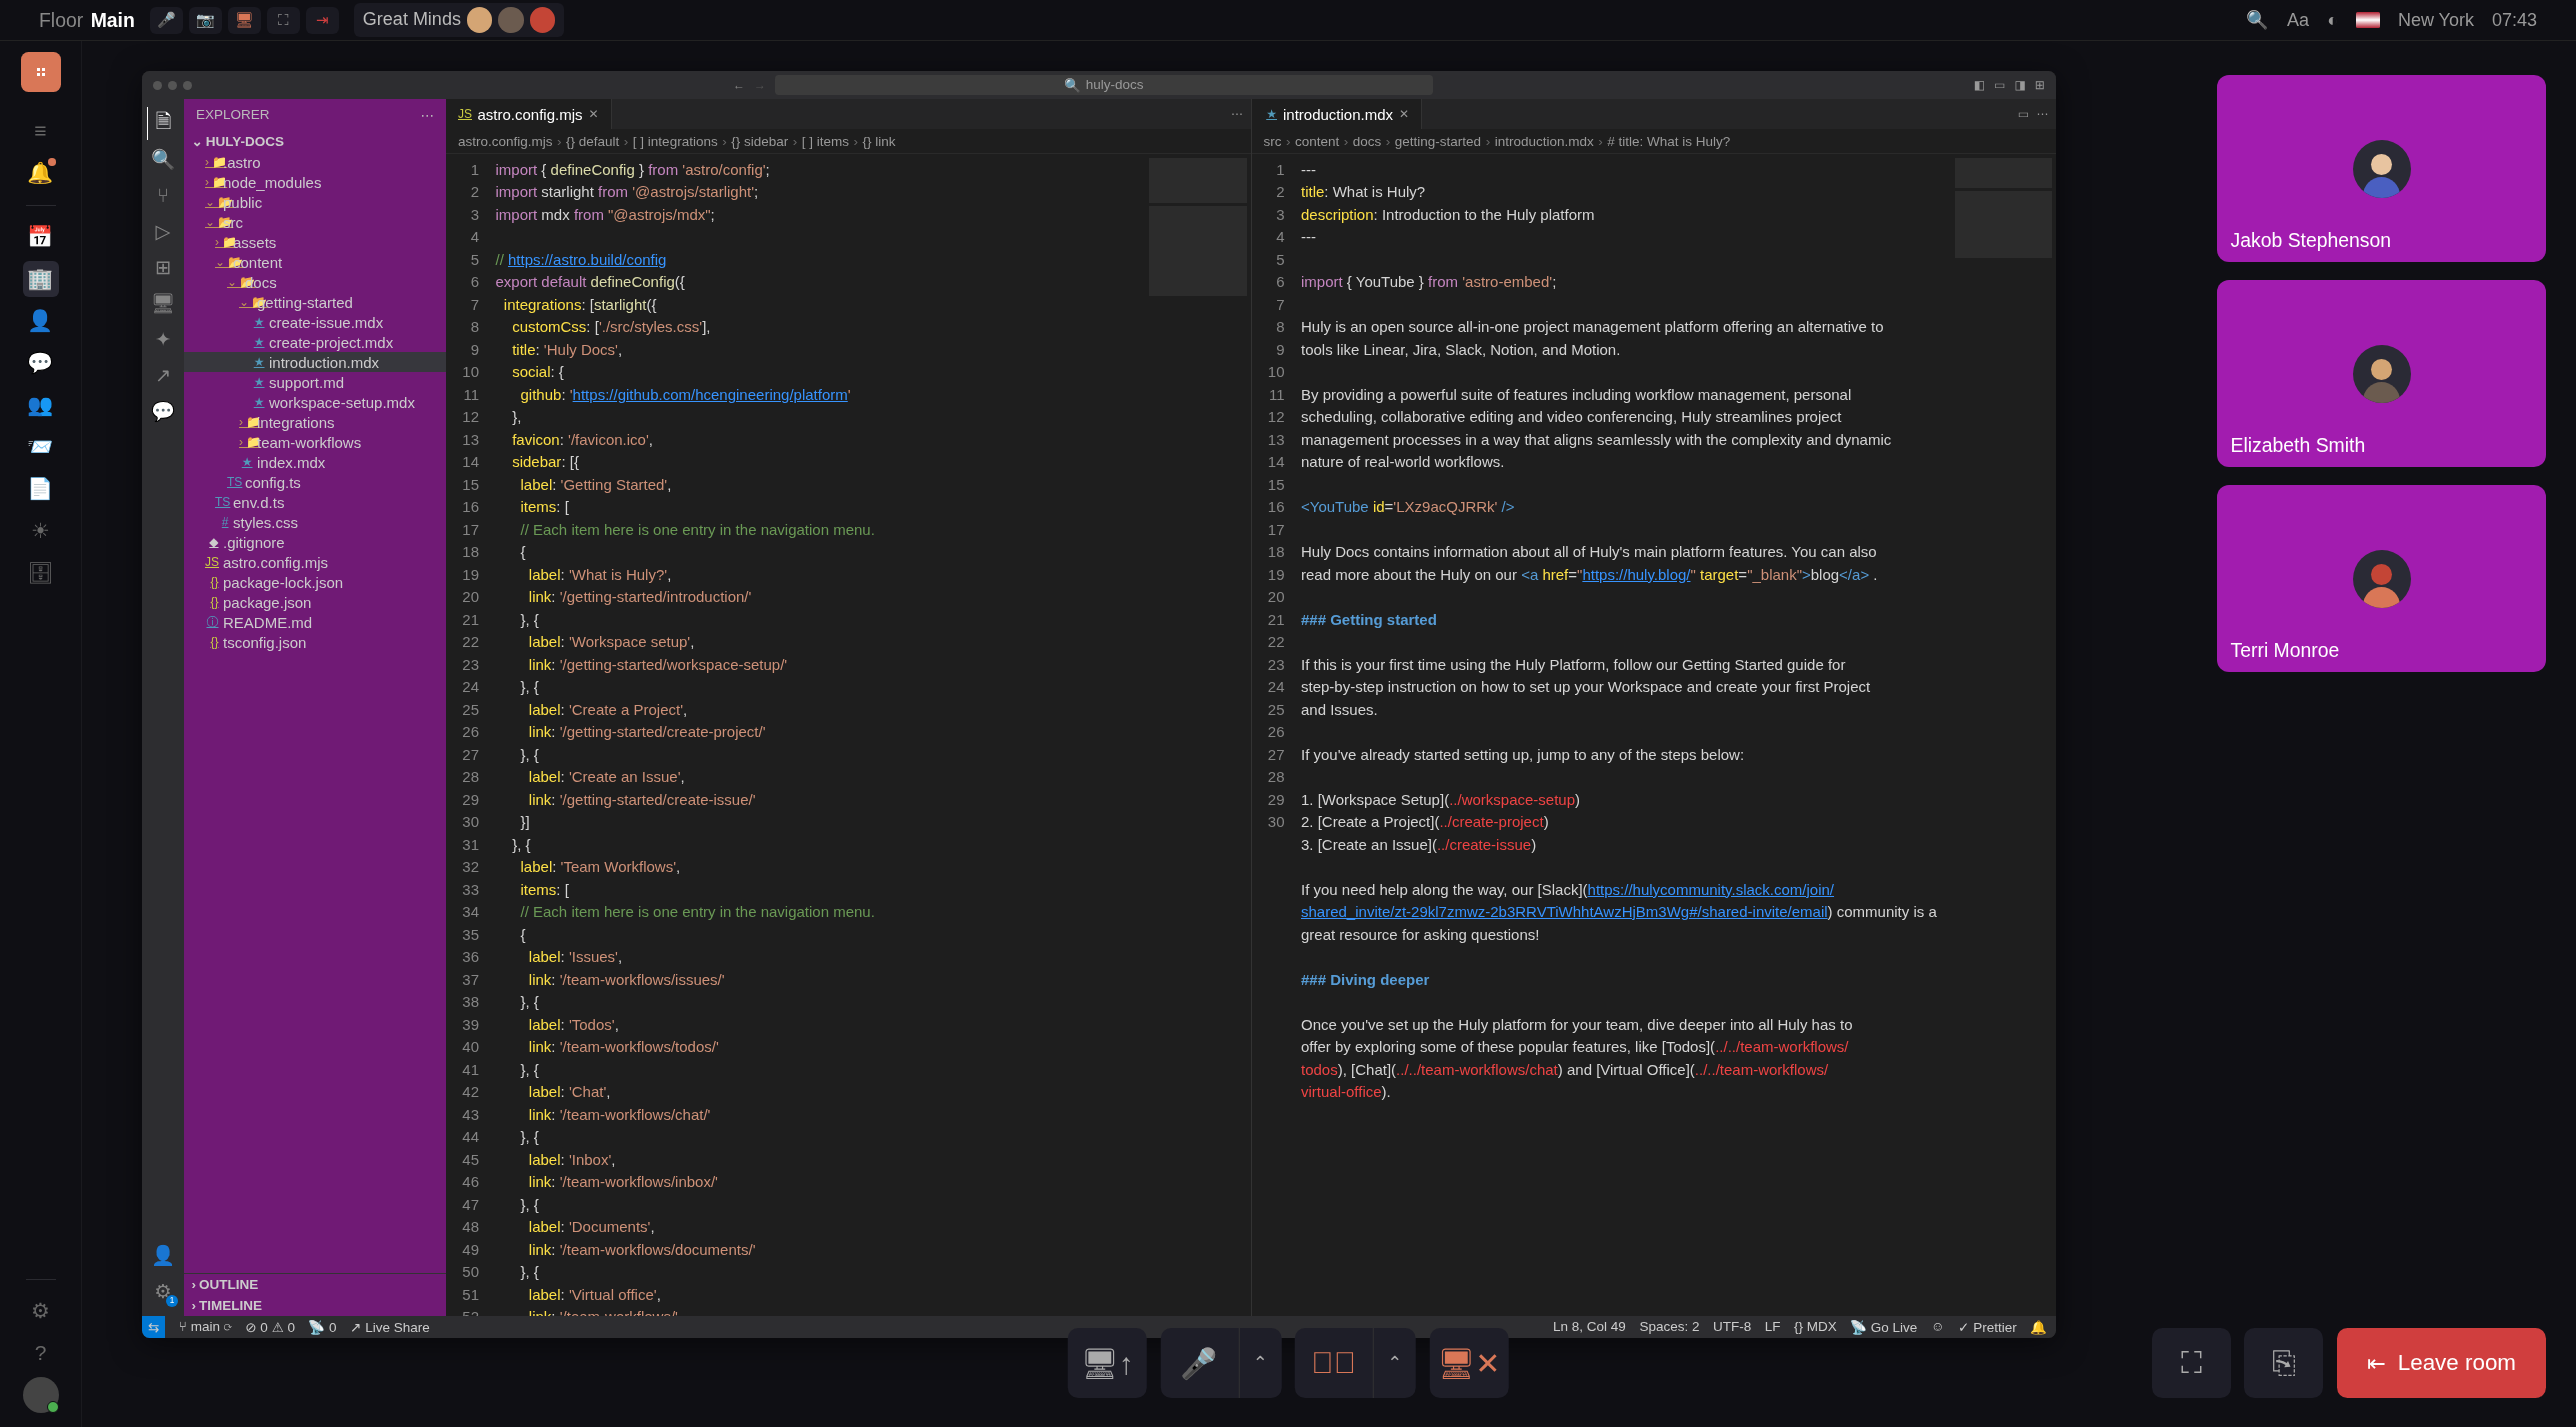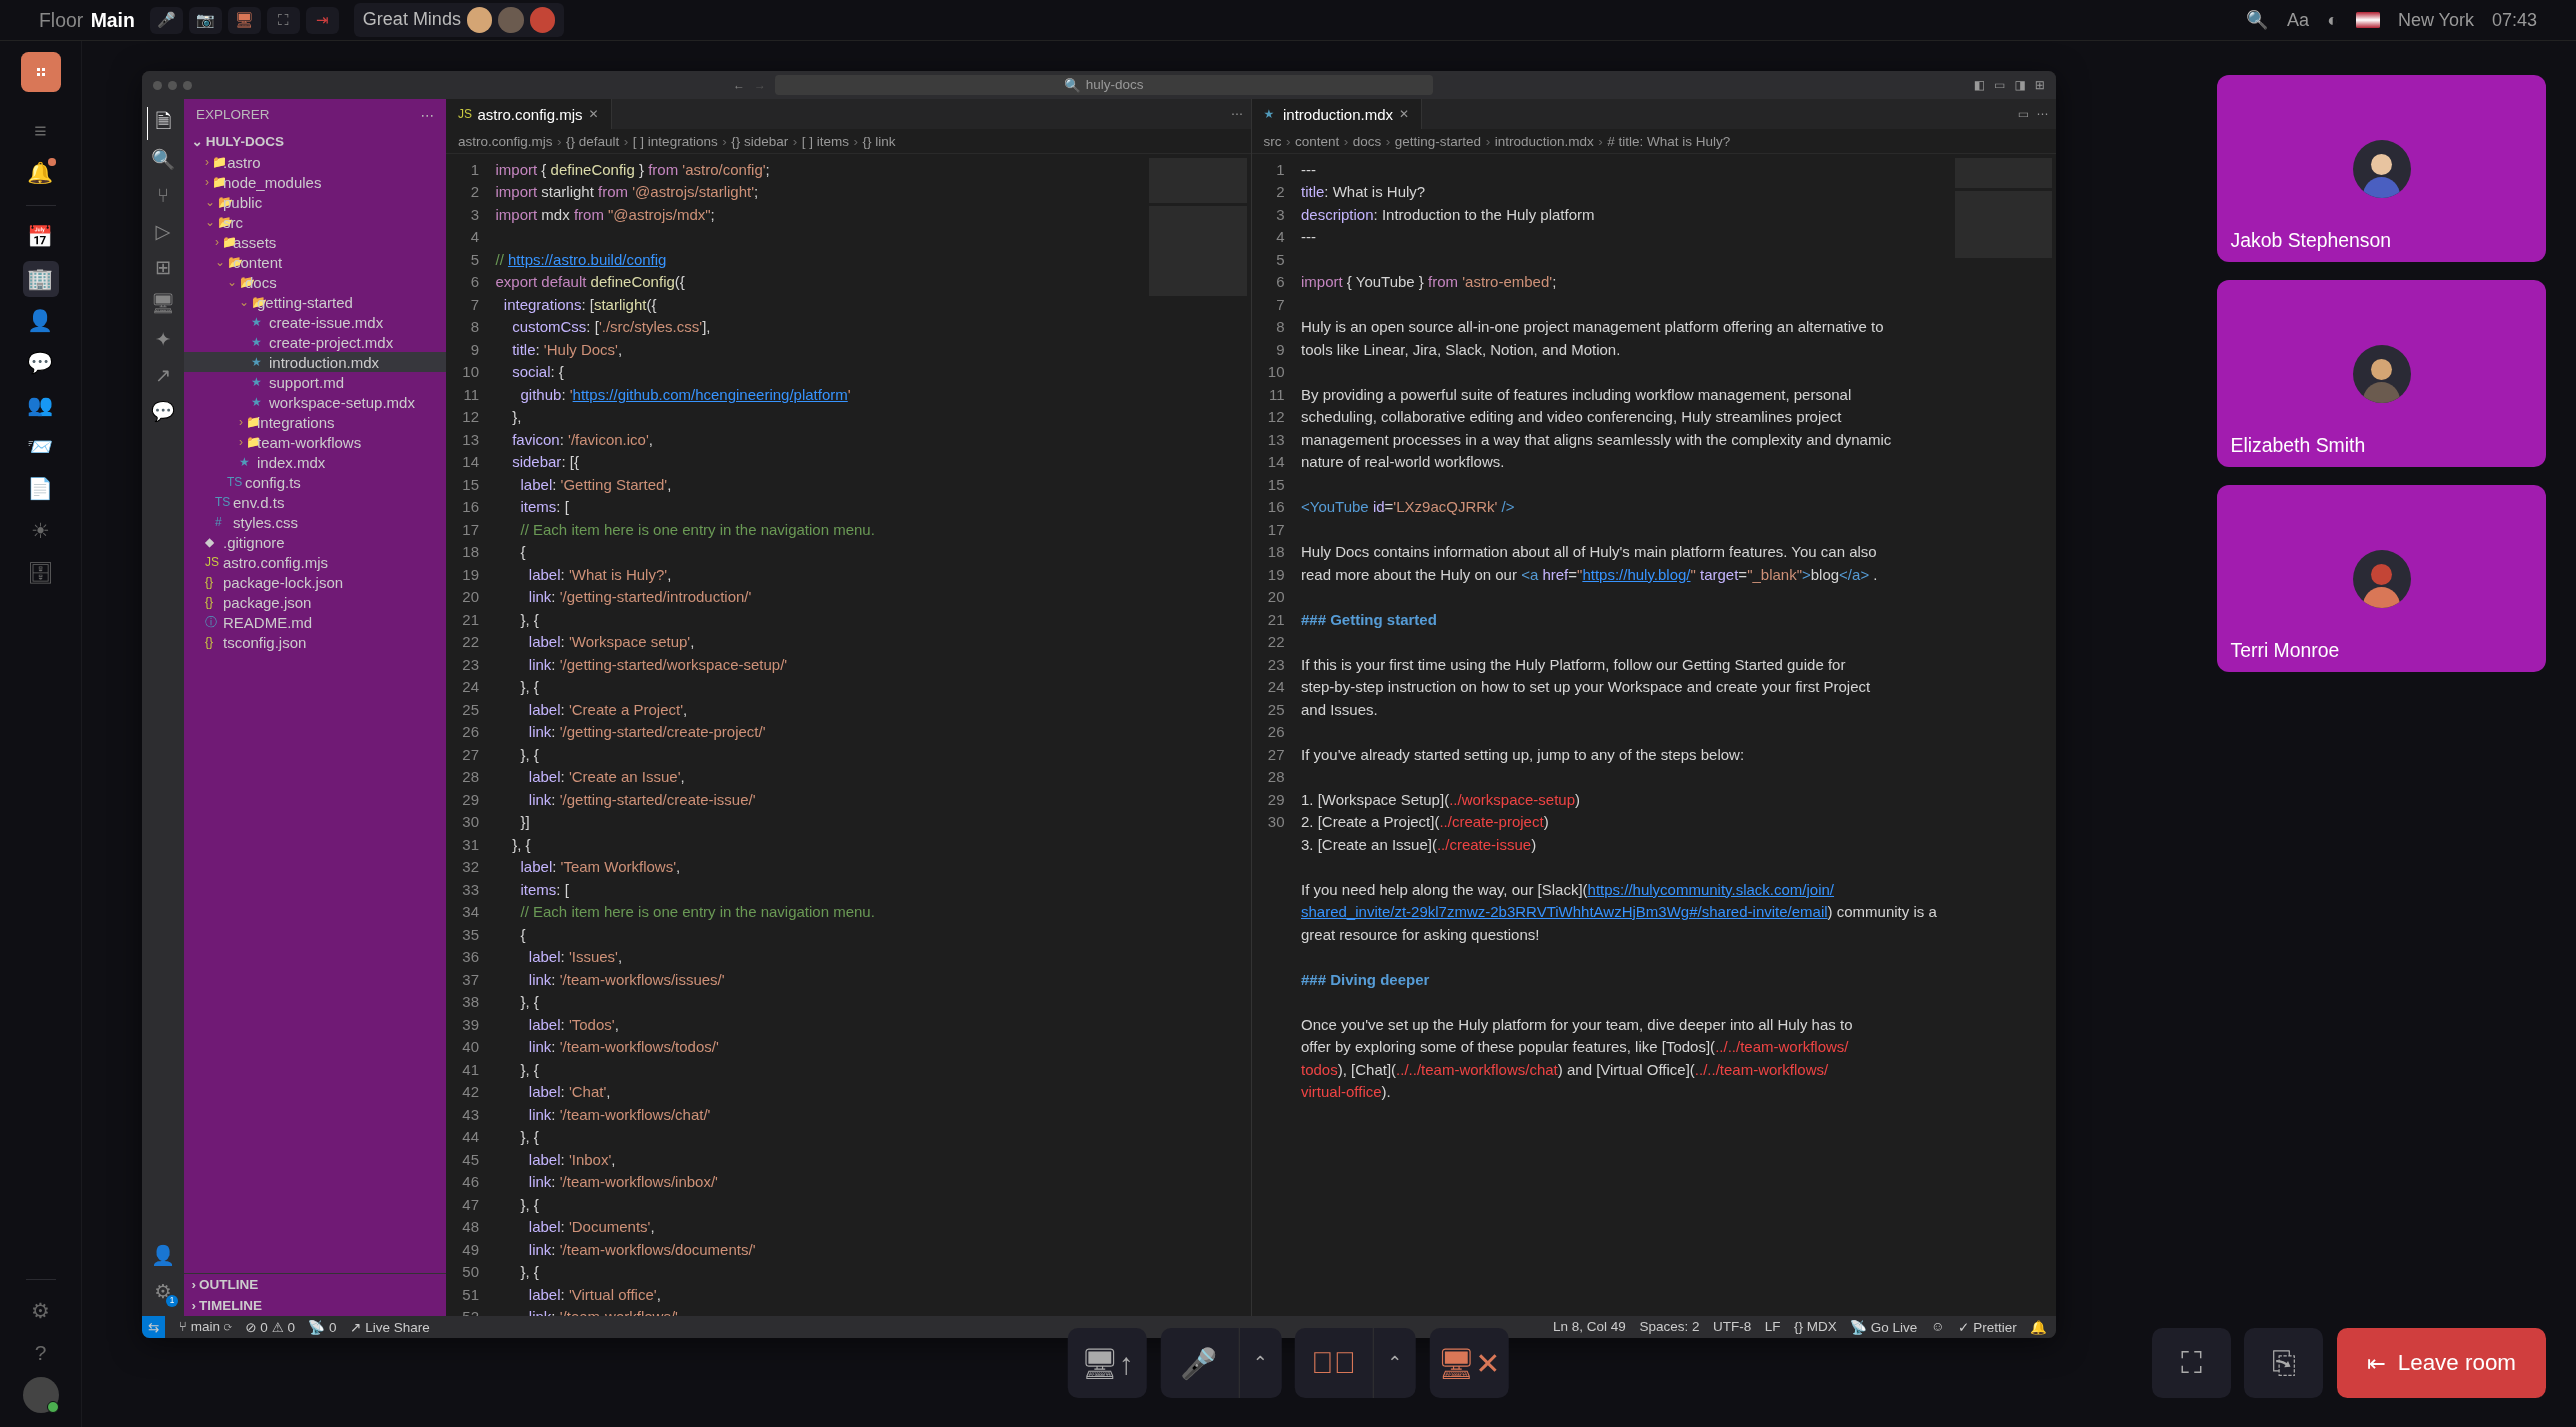--- a/index.html
+++ b/index.html
@@ -55,21 +55,21 @@
 .explorer { width: 262px; background: #701a75; display: flex; flex-direction: column; font-size: 15px; }
 .explorer-header { padding: 7.5px 12px; color: #bbb; font-size: 13.5px; display: flex; justify-content: space-between; }
 .explorer-section { padding: 3px 7.5px; color: #ccc; font-weight: 600; font-size: 13.5px; display: flex; align-items: center; gap: 3px; }
 .tree { flex: 1; overflow-y: auto; font-size: 15px; color: #ccc; }
 .tree-item { padding: 1.5px 7.5px 1.5px 21px; display: flex; align-items: center; gap: 4.5px; white-space: nowrap; }
 .tree-item.d1 { padding-left: 31px; }
 .tree-item.d2 { padding-left: 43px; }
 .tree-item.d3 { padding-left: 55px; }
 .tree-item.d4 { padding-left: 67px; }
 .tree-item.selected { background: #37373d; }
-.tree-icon { width: 13.5px; display: inline-block; text-align: left; font-size: 12px; }
+.tree-icon { width: 13.5px; display: inline-block; text-align: right; font-size: 12px; text-decoration: underline; }
 .folder-icon { color: #c09553; }
 .js-icon { color: #cbcb41; }
 .md-icon { color: #519aba; }
 .json-icon { color: #cbcb41; }
 .ts-icon { color: #519aba; }
 .css-icon { color: #519aba; }
 .explorer-bottom { border-top: 0.7px solid #333; }
 
 
 .editors { flex: 1; display: flex; overflow: hidden; }
@@ -84,21 +84,21 @@
 .line-numbers { width: 42px; text-align: right; color: #858585; padding: 4.5px 9px 4.5px 0; user-select: none; }
 .code-content { flex: 1; padding: 4.5px 7.5px; color: #d4d4d4; white-space: pre; overflow: hidden; }
 .minimap { width: 105px; background: #1e1e1e; opacity: 0.5; position: relative; }
 .minimap-block { position: absolute; left: 3.7px; right: 3.7px; background: #3a3a3a; }
 
 
 .kw { color: #c586c0; }
 .str { color: #ce9178; }
 .com { color: #6a9955; }
 .fn { color: #dcdcaa; }
-.prop { color: #c4b5fd; }
+.prop { color: #fde047; }
 .link { color: #3794ff; text-decoration: underline; }
 .tag { color: #569cd6; }
 .md-h { color: #569cd6; font-weight: bold; }
 .md-link { color: #ef4444; }
 
 
 .status-bar { height: 22.4px; background: #2d2d30; display: flex; align-items: center; padding: 0 9px; color: #ccc; font-size: 13.5px; gap: 13.5px; }
 .status-remote { background: #0078d4; height: 100%; display: flex; align-items: center; padding: 0 6px; margin-left: -9px; }
 .status-right { margin-left: auto; display: flex; gap: 13.5px; }
 

